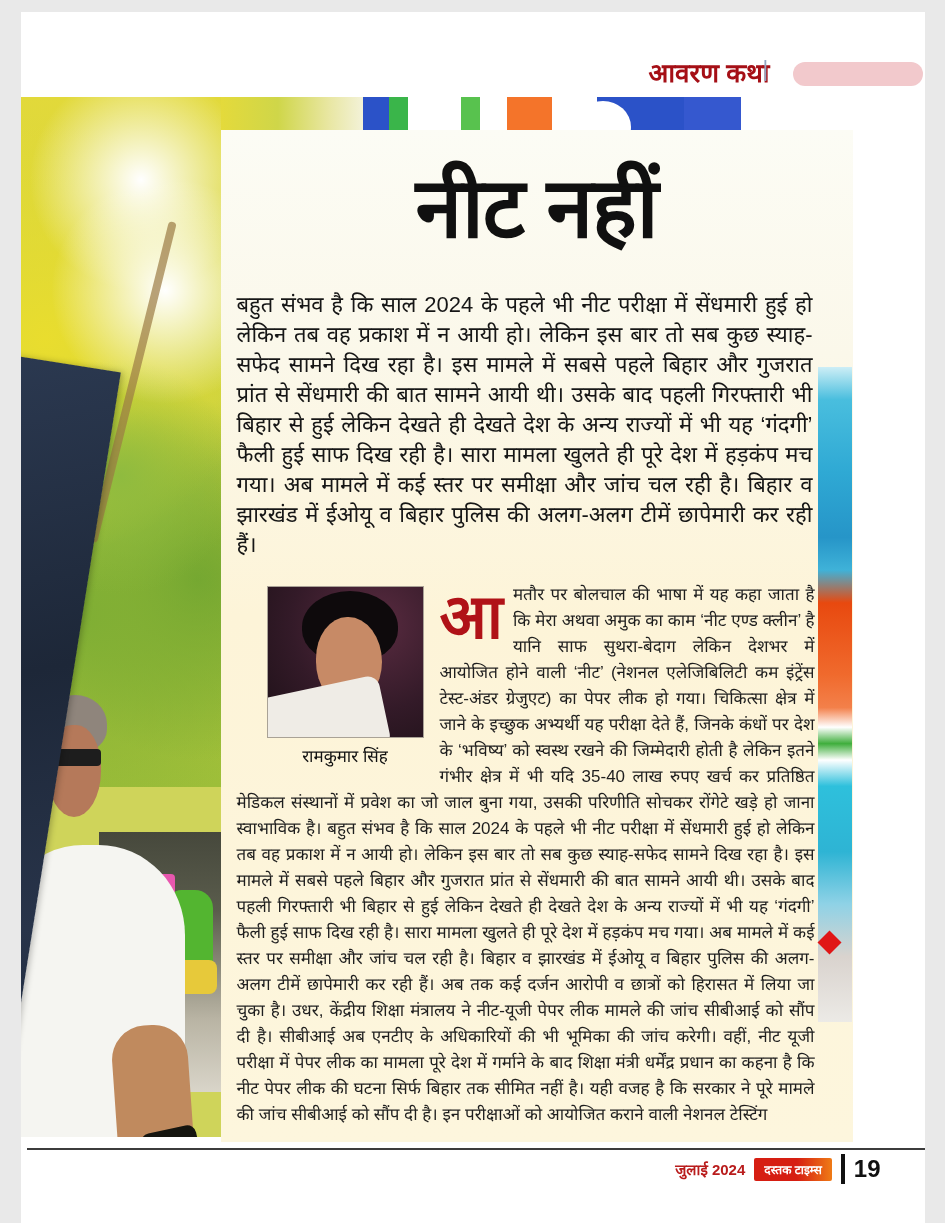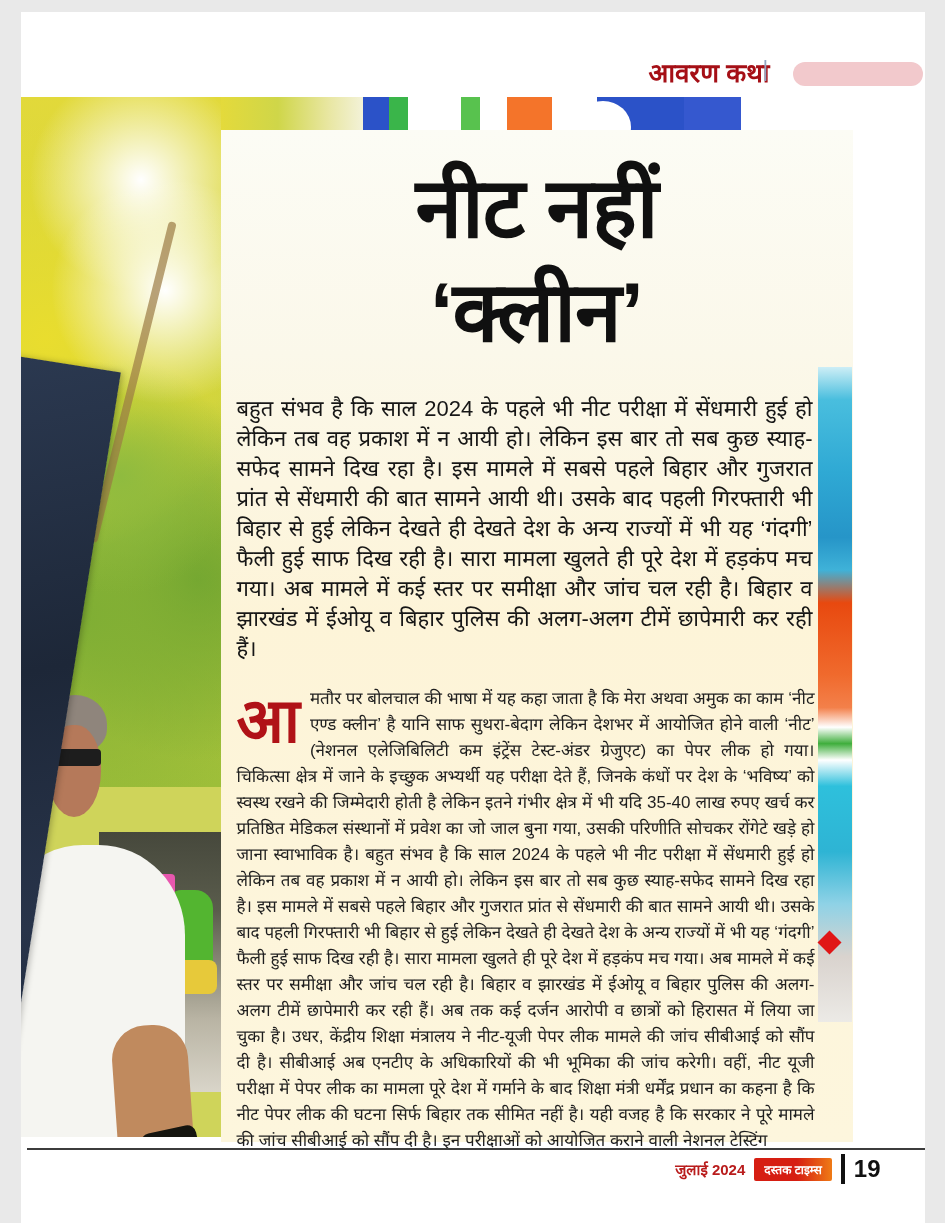--- a/index.html
+++ b/index.html
@@ -114,24 +114,31 @@
   <div class="flag-band">
     <div class="flag-circle"></div>
   </div>
 
   <div class="photo-right"></div>
   <div class="diamond"></div>
 
   <div class="card">
     <div class="headline">
       <div>नीट नहीं</div>
-      <div>‘क्लीन’</div>
     </div>
     <p class="intro">बहुत संभव है कि साल 2024 के पहले भी नीट परीक्षा में सेंधमारी हुई हो लेकिन तब वह प्रकाश में न आयी हो। लेकिन इस बार तो सब कुछ स्याह-सफेद सामने दिख रहा है। इस मामले में सबसे पहले बिहार और गुजरात प्रांत से सेंधमारी की बात सामने आयी थी। उसके बाद पहली गिरफ्तारी भी बिहार से हुई लेकिन देखते ही देखते देश के अन्य राज्यों में भी यह ‘गंदगी’ फैली हुई साफ दिख रही है। सारा मामला खुलते ही पूरे देश में हड़कंप मच गया। अब मामले में कई स्तर पर समीक्षा और जांच चल रही है। बिहार व झारखंड में ईओयू व बिहार पुलिस की अलग-अलग टीमें छापेमारी कर रही हैं।</p>
     <div class="article">
+      <div class="author-block">
+        <div class="author-photo">
+          <div class="a-hair"></div>
+          <div class="a-face"></div>
+          <div class="a-shirt"></div>
+        </div>
+        <div class="author-caption">रामकुमार सिंह</div>
+      </div>
       <span class="dropcap">आ</span>
       <span>मतौर पर बोलचाल की भाषा में यह कहा जाता है कि मेरा अथवा अमुक का काम ‘नीट एण्ड क्लीन’ है यानि साफ सुथरा-बेदाग लेकिन देशभर में आयोजित होने वाली ‘नीट’ (नेशनल एलेजिबिलिटी कम इंट्रेंस टेस्ट-अंडर ग्रेजुएट) का पेपर लीक हो गया। चिकित्सा क्षेत्र में जाने के इच्छुक अभ्यर्थी यह परीक्षा देते हैं, जिनके कंधों पर देश के ‘भविष्य’ को स्वस्थ रखने की जिम्मेदारी होती है लेकिन इतने गंभीर क्षेत्र में भी यदि 35-40 लाख रुपए खर्च कर प्रतिष्ठित मेडिकल संस्थानों में प्रवेश का जो जाल बुना गया, उसकी परिणीति सोचकर रोंगेटे खड़े हो जाना स्वाभाविक है। बहुत संभव है कि साल 2024 के पहले भी नीट परीक्षा में सेंधमारी हुई हो लेकिन तब वह प्रकाश में न आयी हो। लेकिन इस बार तो सब कुछ स्याह-सफेद सामने दिख रहा है। इस मामले में सबसे पहले बिहार और गुजरात प्रांत से सेंधमारी की बात सामने आयी थी। उसके बाद पहली गिरफ्तारी भी बिहार से हुई लेकिन देखते ही देखते देश के अन्य राज्यों में भी यह ‘गंदगी’ फैली हुई साफ दिख रही है। सारा मामला खुलते ही पूरे देश में हड़कंप मच गया। अब मामले में कई स्तर पर समीक्षा और जांच चल रही है। बिहार व झारखंड में ईओयू व बिहार पुलिस की अलग-अलग टीमें छापेमारी कर रही हैं। अब तक कई दर्जन आरोपी व छात्रों को हिरासत में लिया जा चुका है। उधर, केंद्रीय शिक्षा मंत्रालय ने नीट-यूजी पेपर लीक मामले की जांच सीबीआई को सौंप दी है। सीबीआई अब एनटीए के अधिकारियों की भी भूमिका की जांच करेगी। वहीं, नीट यूजी परीक्षा में पेपर लीक का मामला पूरे देश में गर्माने के बाद शिक्षा मंत्री धर्मेंद्र प्रधान का कहना है कि नीट पेपर लीक की घटना सिर्फ बिहार तक सीमित नहीं है। यही वजह है कि सरकार ने पूरे मामले की जांच सीबीआई को सौंप दी है। इन परीक्षाओं को आयोजित कराने वाली नेशनल टेस्टिंग</span>
     </div>
   </div>
 
   <div class="footer-rule"></div>
   <div class="footer">
     <div class="footer-inner">
       <span class="issue-date">जुलाई 2024</span>
       <span class="logo-box">दस्तक टाइम्स</span>

